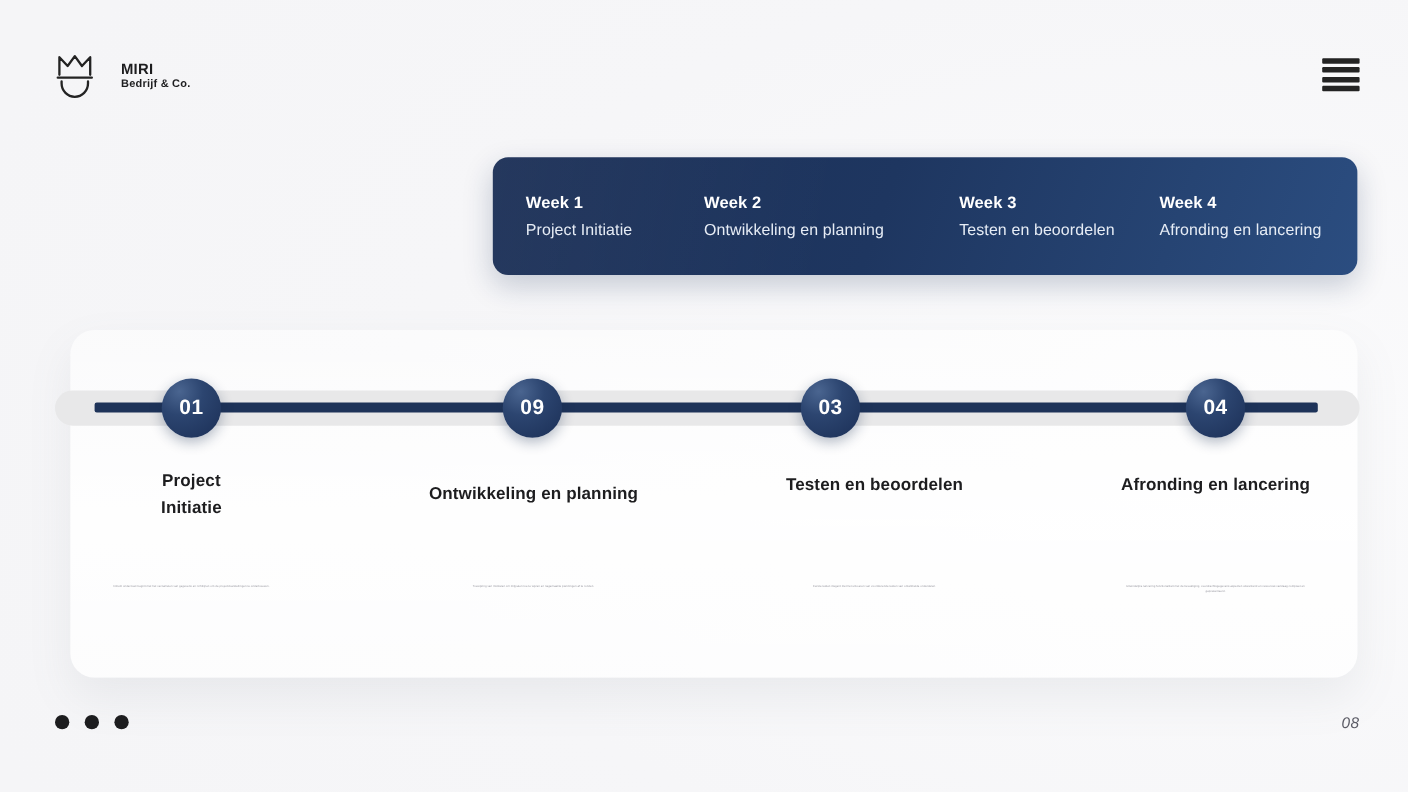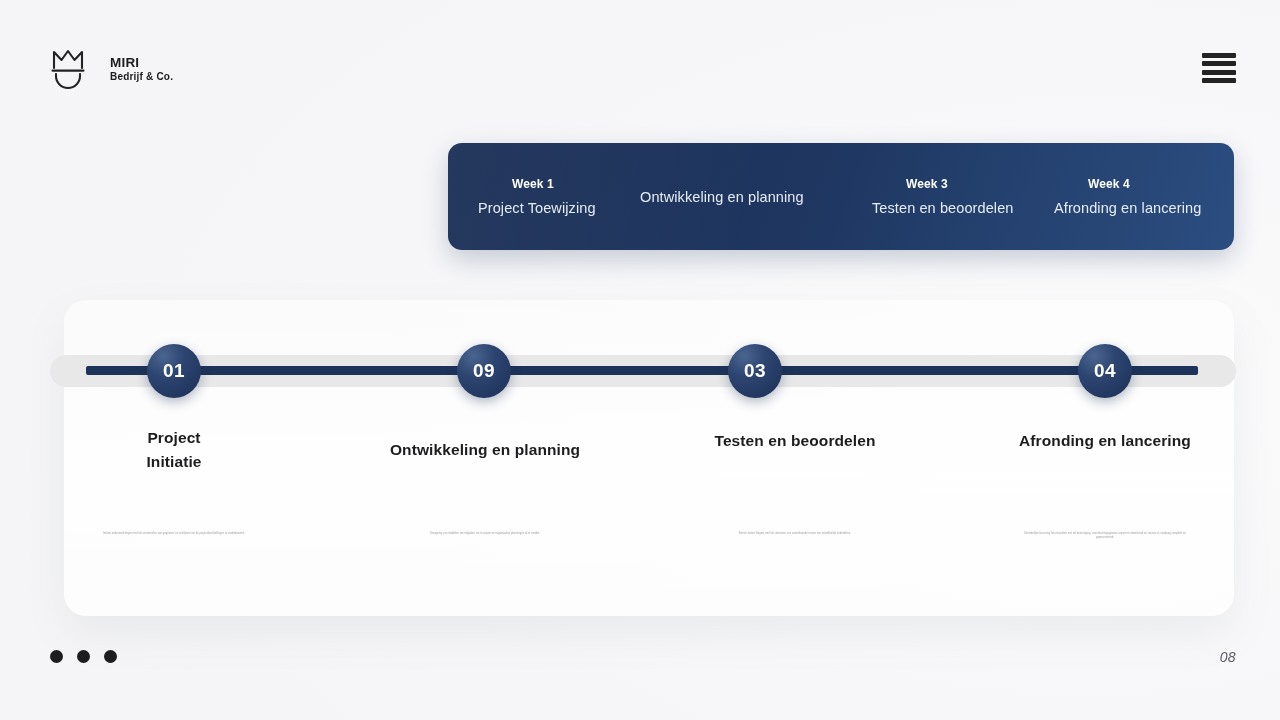--- a/index.html
+++ b/index.html
@@ -66,22 +66,22 @@
   }
   .week{
     position:relative; z-index:2;
     color:#fff;
   }
   .week:nth-child(1){ width:162px; }
   .week:nth-child(2){ width:232px; }
   .week:nth-child(3){ width:182px; }
   .week:nth-child(4){ width:auto; }
   .week-label{
-    font-size:12px; font-weight:700; color:#ffffff;
-    letter-spacing:.1px; margin-bottom:9px;margin-left:34px;
+    font-size:15px; font-weight:700; color:#ffffff;
+    letter-spacing:.1px; margin-bottom:9px;
   }
   .week-desc{
     font-size:14.5px; font-weight:400; color:#e6ecf5;
     letter-spacing:.1px; white-space:nowrap;
   }
 
   
   .timeline-panel{
     position:absolute; left:64px; top:300px;
     width:1170px; height:316px;
@@ -176,23 +176,24 @@
     <span></span>
     <span></span>
     <span></span>
     <span></span>
   </div>
 
 
   <div class="weeks-card">
     <div class="week">
       <div class="week-label">Week 1</div>
-      <div class="week-desc">Project Toewijzing</div>
-    </div>
-    <div class="week">
+      <div class="week-desc">Project Initiatie</div>
+    </div>
+    <div class="week">
+      <div class="week-label">Week 2</div>
       <div class="week-desc">Ontwikkeling en planning</div>
     </div>
     <div class="week">
       <div class="week-label">Week 3</div>
       <div class="week-desc">Testen en beoordelen</div>
     </div>
     <div class="week">
       <div class="week-label">Week 4</div>
       <div class="week-desc">Afronding en lancering</div>
     </div>

